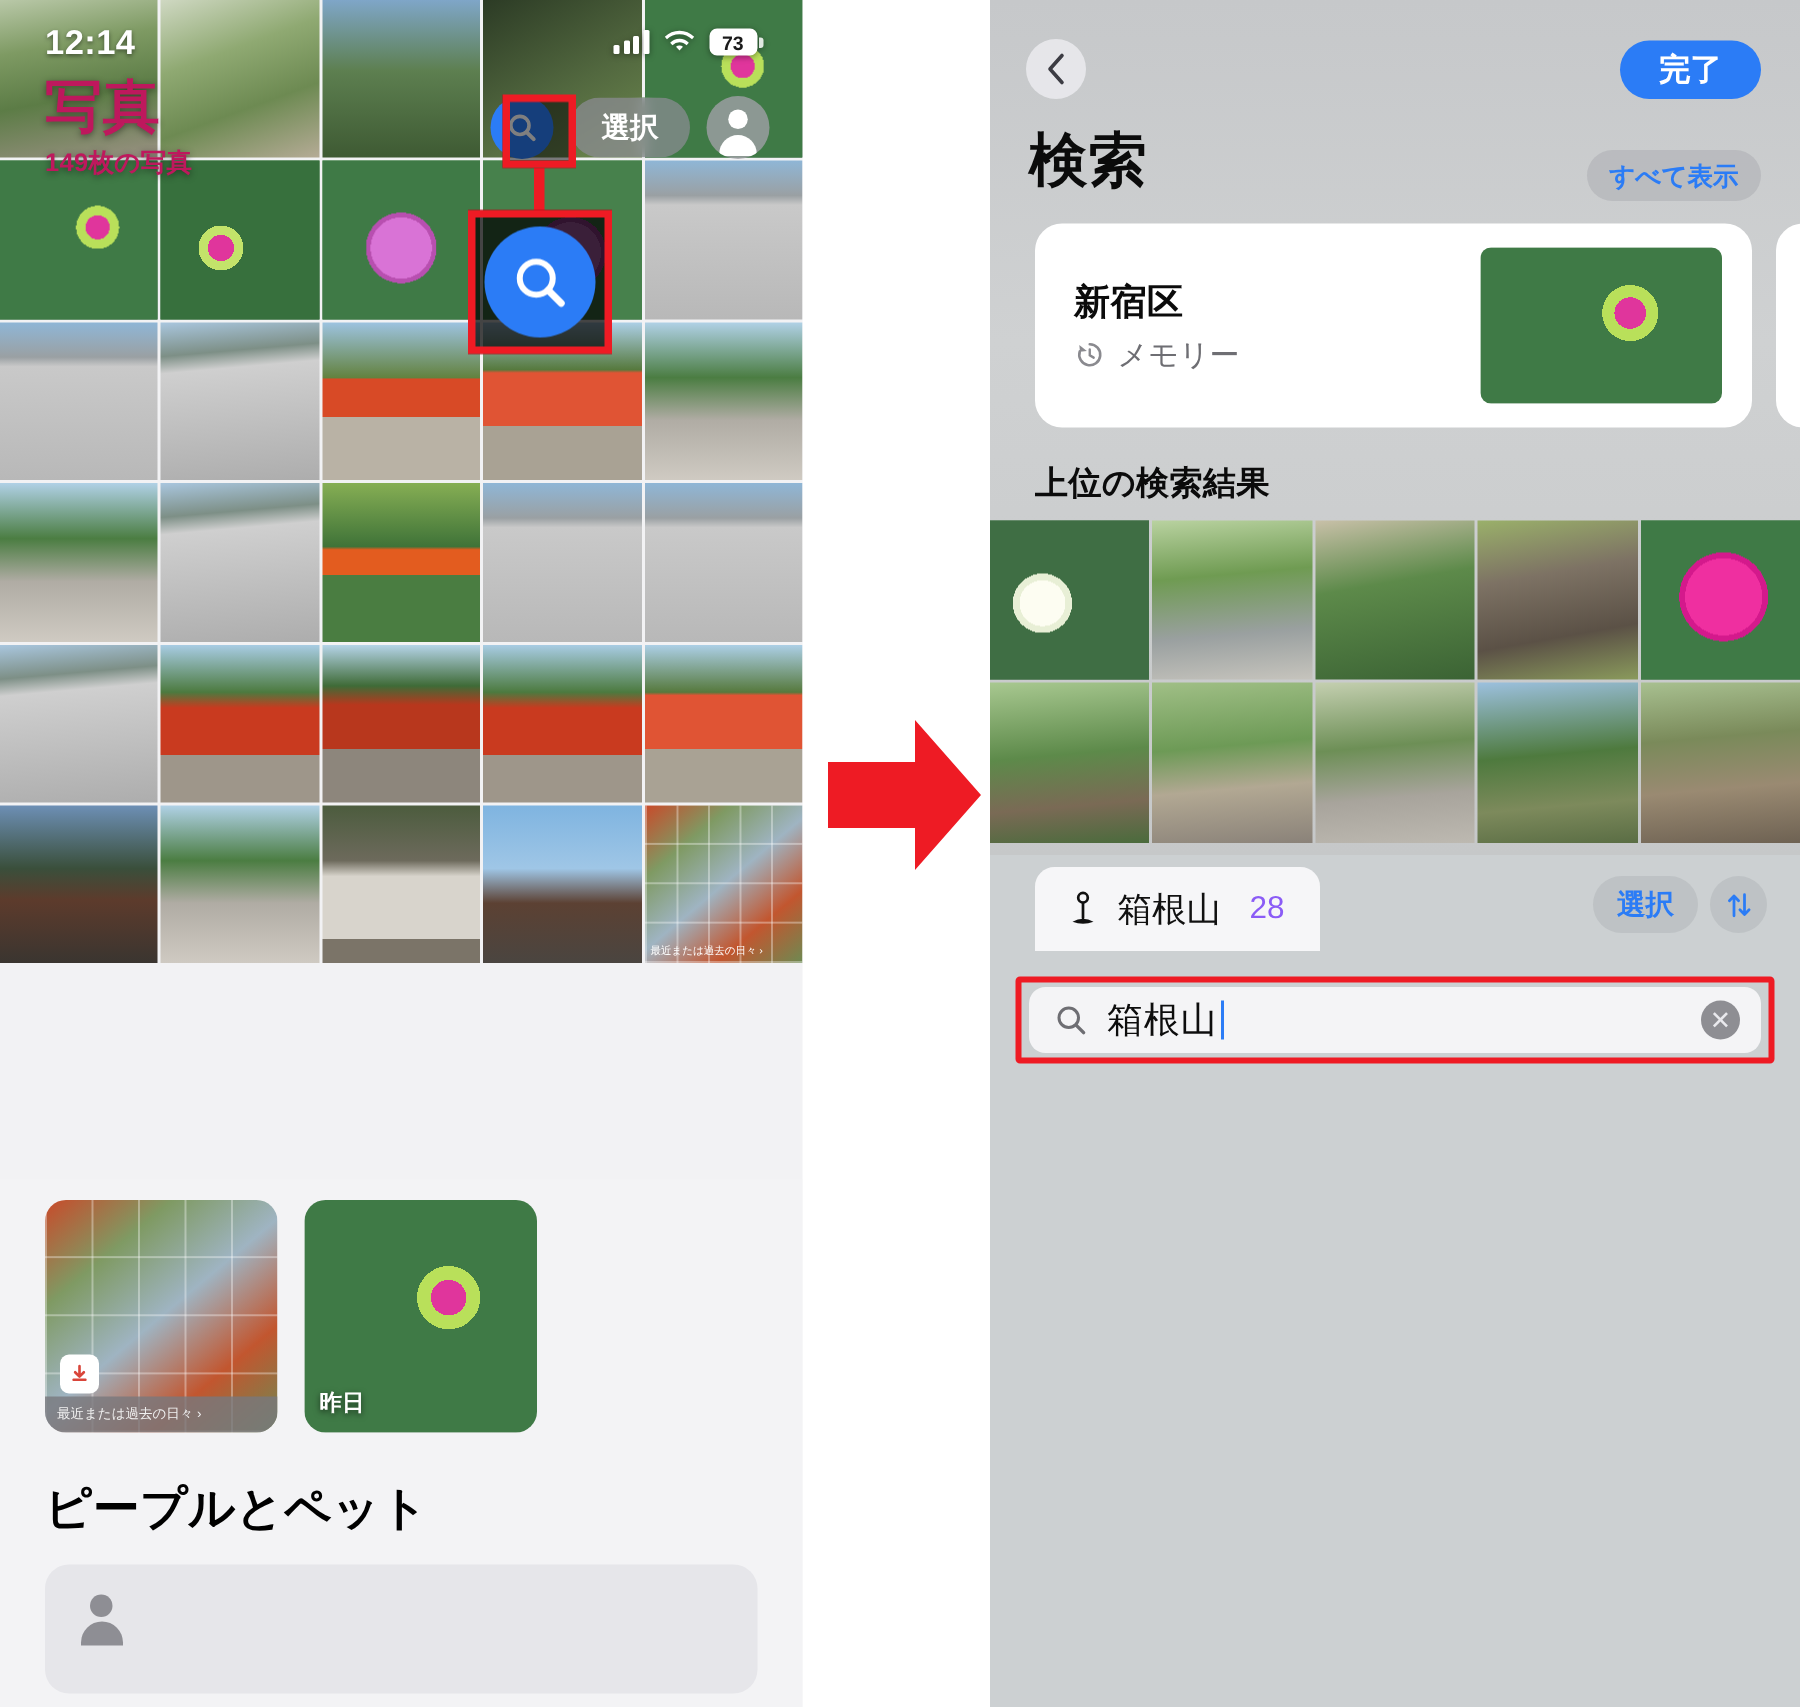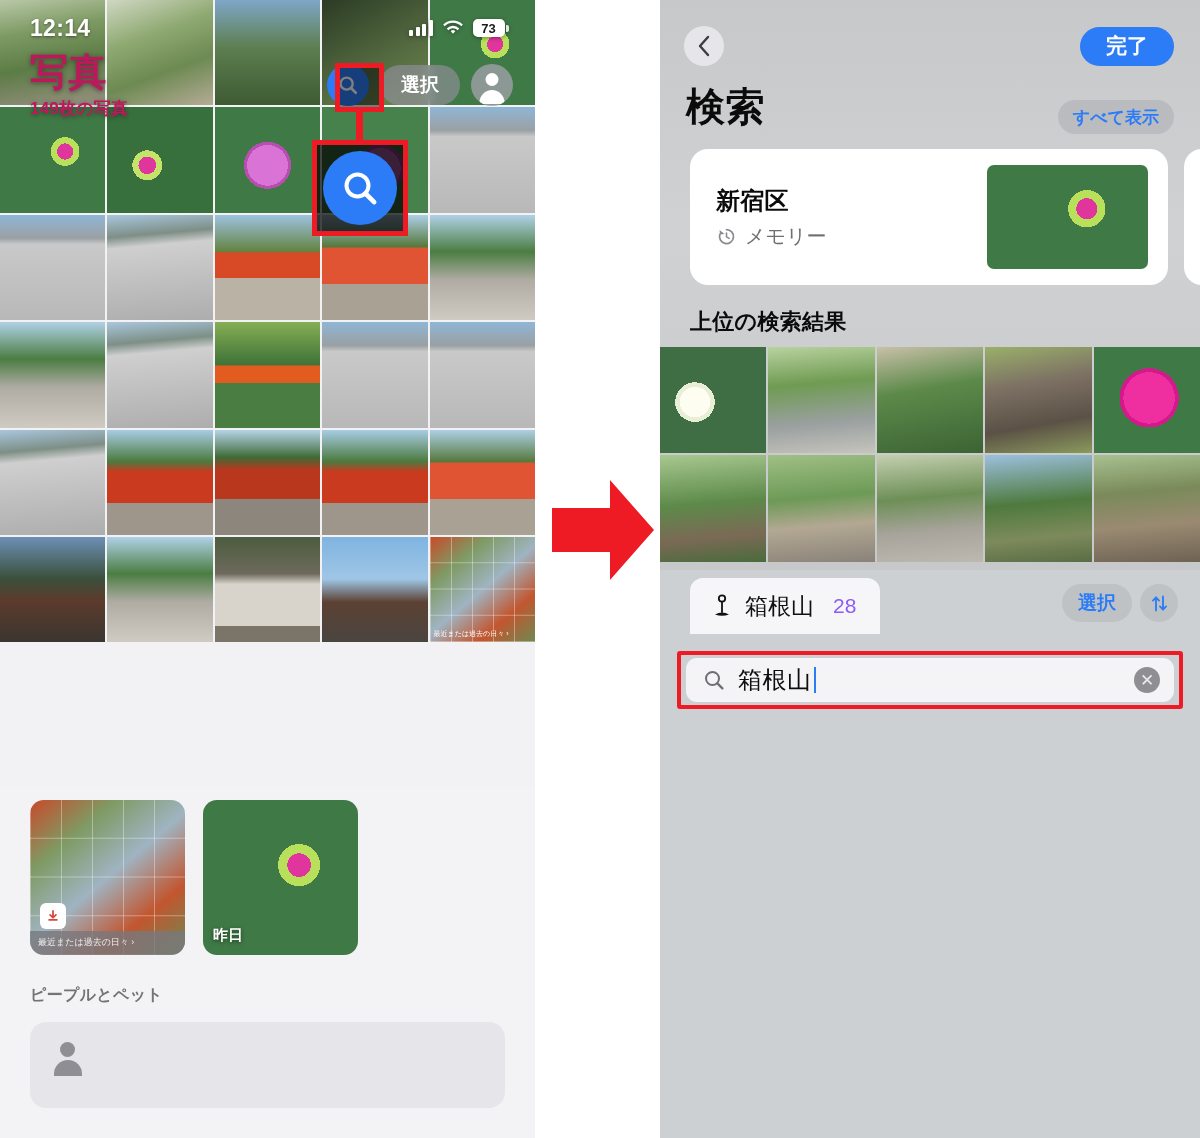--- a/index.html
+++ b/index.html
@@ -103,21 +103,21 @@
   .sect-title { font-size:25px; font-weight:700; color:#0a0a0a; letter-spacing:.3px; }
   .chev { color:#9a9aa0; font-size:21px; font-weight:700; line-height:1; }
   .mem-row { display:flex; gap:18px; padding: 14px 0 0 30px; }
   .mem-card { width:155px; height:155px; border-radius:14px; overflow:hidden; position:relative; }
   .mem-card .mc-label { position:absolute; left:10px; bottom:10px; color:#fff; font-size:15px;
     font-weight:600; text-shadow:0 1px 4px rgba(0,0,0,.6); }
   .mem-card .mc-tiny { position:absolute; left:8px; bottom:6px; color:#f0f0f0; font-size:9px; }
   .mc-badge { position:absolute; left:10px; bottom:26px; width:26px; height:26px; background:#fff;
     border-radius:6px; display:flex; align-items:center; justify-content:center; }
   .mc-strip { position:absolute; left:0; right:0; bottom:0; height:24px; background:rgba(120,120,125,.8); }
-  .sect-title2 { font-size:16px; font-weight:700; color:#737373; padding: 30px 0 0 30px; letter-spacing:.3px; }
+  .sect-title2 { font-size:31px; font-weight:700; color:#000000; padding: 30px 0 0 30px; letter-spacing:.3px; }
   .people-box { margin: 16px 0 0 30px; width:475px; height:86px; background:#e6e6ea; border-radius:16px;
     padding: 20px 0 0 24px; }
   .people-av { width:34px; height:34px; position:relative; }
   .people-av .ph { position:absolute; top:0; left:6px; width:15px; height:15px; border-radius:50%; background:#8e8e94; }
   .people-av .pb { position:absolute; bottom:0; left:0; width:28px; height:16px; border-radius:14px 14px 0 0; background:#8e8e94; }
 
   
   .arrow-wrap { position:absolute; left:548px; top:470px; width:110px; height:120px; z-index:9; }
 
   

